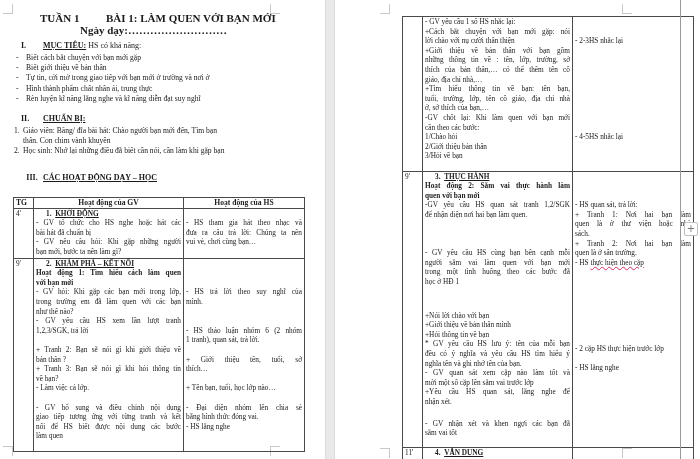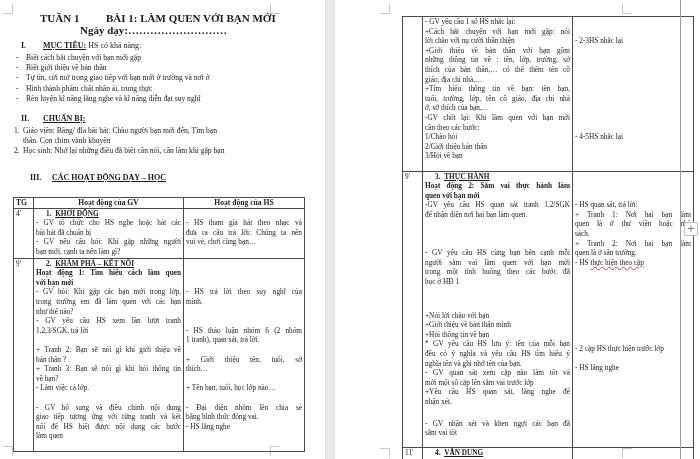--- a/index.html
+++ b/index.html
@@ -79,21 +79,21 @@
         </span>
     </div>
     <div class="oi">
       <span class="on">2.</span>
       <span>
           <span style="display:block">Học sinh: Nhớ lại những điều đã biết cần nói, cần làm khi gặp bạn</span>
         </span>
     </div>
   </div>
 
-  <div class="sec" style="left:30px;top:173px;">
+  <div class="sec" style="left:21px;top:173px;text-align:center;">
     <span class="num">III.</span><span class="ttl">CÁC HOẠT ĐỘNG DẠY – HỌC</span>
   </div>
 
   <table class="plan" id="left-table" style="left:13px;top:197px;width:291px;">
     <colgroup>
         <col style="width:20px">
         <col style="width:150px">
         <col style="width:121px">
       </colgroup>
     <thead>
@@ -104,21 +104,21 @@
       </tr>
     </thead>
     <tbody id="left-tbody">
         <tr style="height: 50px;">
           <td class="tg">4'</td>
           <td>
             <span class="cell-line center"><span>1.</span>&nbsp;&nbsp;<span class="u">KHỞI ĐỘNG</span></span>
             <span class="cell-line" style="text-align-last: justify;">- GV tổ chức cho HS nghe hoặc hát các</span>
             <span class="cell-line" style="text-align: left;">bài hát đã chuẩn bị</span>
             <span class="cell-line" style="text-align-last: justify;">- GV nêu câu hỏi: Khi gặp những người</span>
-            <span class="cell-line" style="text-align: left;">bạn mới, cạnh ta nên làm gì?</span>
+            <span class="cell-line" style="text-align: left;">bạn mới, bước ta nên làm gì?</span>
           </td>
           <td>
             <span class="gap"></span>
             <span class="cell-line" style="text-align-last: justify;">- HS tham gia hát theo nhạc và</span>
             <span class="cell-line" style="text-align-last: justify;">đưa ra câu trả lời: Chúng ta nên</span>
             <span class="cell-line" style="text-align: left;">vui vẻ, chơi cùng bạn…</span>
           </td>
         </tr>
         <tr style="height: 193px;">
           <td class="tg">9'</td>

